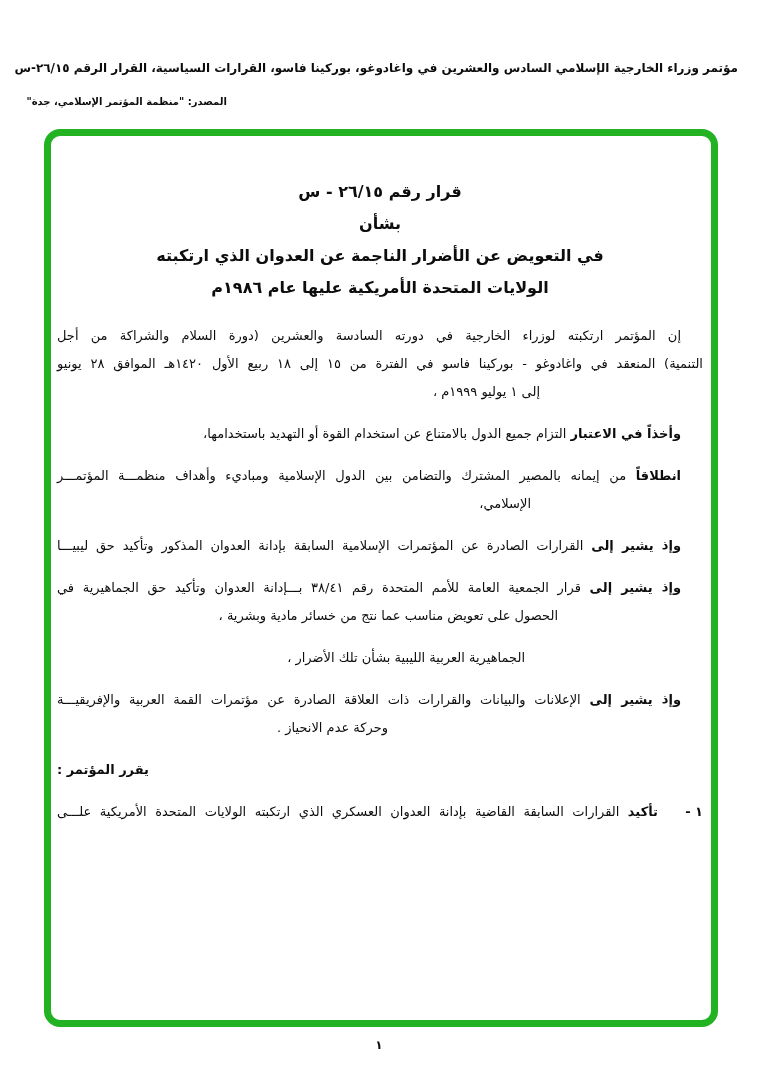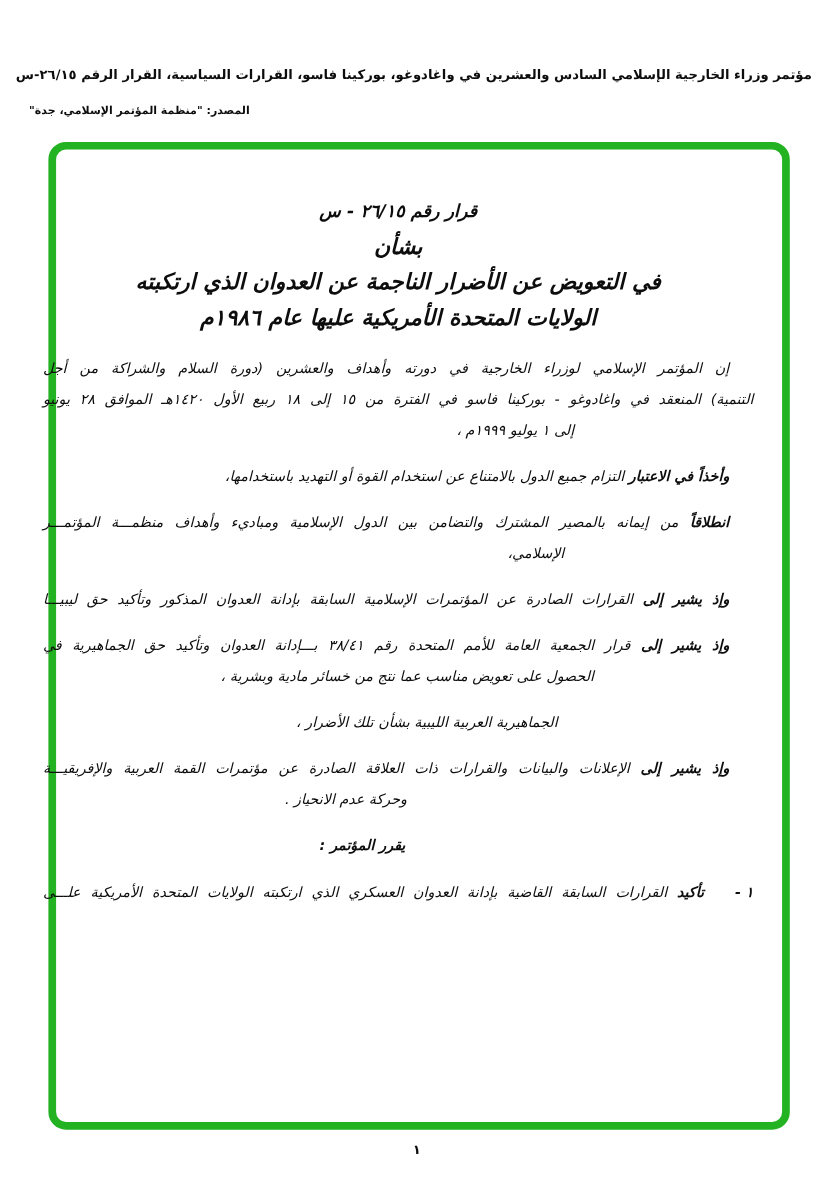--- a/index.html
+++ b/index.html
@@ -19,34 +19,34 @@
     font-size:10px;font-weight:bold;white-space:nowrap;
   }
   
   .frame{
     position:absolute;left:44px;top:129px;width:674px;height:898px;
     box-sizing:border-box;border:7px solid #22b222;border-radius:16px;
     background:transparent;
   }
   
   .content{
-    position:absolute;left:39px;top:172px;width:646px;
-    font-size:13px;line-height:28px;font-style:italic;
+    position:absolute;left:57px;top:172px;width:646px;
+    font-size:13px;line-height:28px;
   }
   .doc-title{margin-top:4px;text-align:center;font-weight:bold;}
-  .doc-title .t{line-height:32px;font-size:20px;letter-spacing:-0.2px;}
+  .doc-title .t{line-height:32px;font-size:16px;letter-spacing:-0.2px;}
   .doc-title .t-num{font-size:16px;}
   .body-text{margin-top:18px;}
   .para{margin:0 0 14px 0;}
   .line{direction:rtl;}
   .j{text-align:justify;text-align-last:justify;}
   .r{text-align:right;}
   .ind{padding-right:22px;}
   .lead{font-weight:bold;}
-  .decides{font-weight:bold;margin:12px 65px 14px 0;text-align:center;}
+  .decides{font-weight:bold;margin:12px 65px 14px 0;text-align:left;}
   .item{display:flex;direction:rtl;margin:0 0 14px 0;}
   .item .num{flex:0 0 45px;font-weight:bold;text-align:right;white-space:nowrap;}
   .item .itext{flex:1 1 auto;min-width:0;}
   .pageno{
     position:absolute;top:1038px;left:0;right:0;text-align:center;
     font-size:12px;font-weight:bold;
   }
 </style>
 </head>
 <body>
@@ -61,21 +61,21 @@
   <div class="doc-title">
     <div class="t t-num">قرار رقم ٢٦/١٥ - س</div>
     <div class="t">بشأن</div>
     <div class="t">في التعويض عن الأضرار الناجمة عن العدوان الذي ارتكبته</div>
     <div class="t">الولايات المتحدة الأمريكية عليها عام ١٩٨٦م</div>
   </div>
 
   <div class="body-text">
 
     <div class="para">
-      <div class="line j ind">إن المؤتمر الإسلامي لوزراء الخارجية في دورته وأهداف والعشرين (دورة السلام والشراكة من أجل</div>
+      <div class="line j ind">إن المؤتمر ارتكبته لوزراء الخارجية في دورته السادسة والعشرين (دورة السلام والشراكة من أجل</div>
       <div class="line j">التنمية) المنعقد في واغادوغو - بوركينا فاسو في الفترة من ١٥ إلى ١٨ ربيع الأول ١٤٢٠هـ الموافق ٢٨ يونيو</div>
       <div class="line r" style="margin-right:163px">إلى ١ يوليو ١٩٩٩م ،</div>
     </div>
 
     <div class="para">
       <div class="line r ind"><span class="lead">وأخذاً في الاعتبار</span> <span>التزام جميع الدول بالامتناع عن استخدام القوة أو التهديد باستخدامها،</span></div>
     </div>
 
     <div class="para">
       <div class="line j ind"><span class="lead">انطلاقاً</span> <span>من إيمانه بالمصير المشترك والتضامن بين الدول الإسلامية ومباديء وأهداف منظمـــة المؤتمـــر</span></div>

